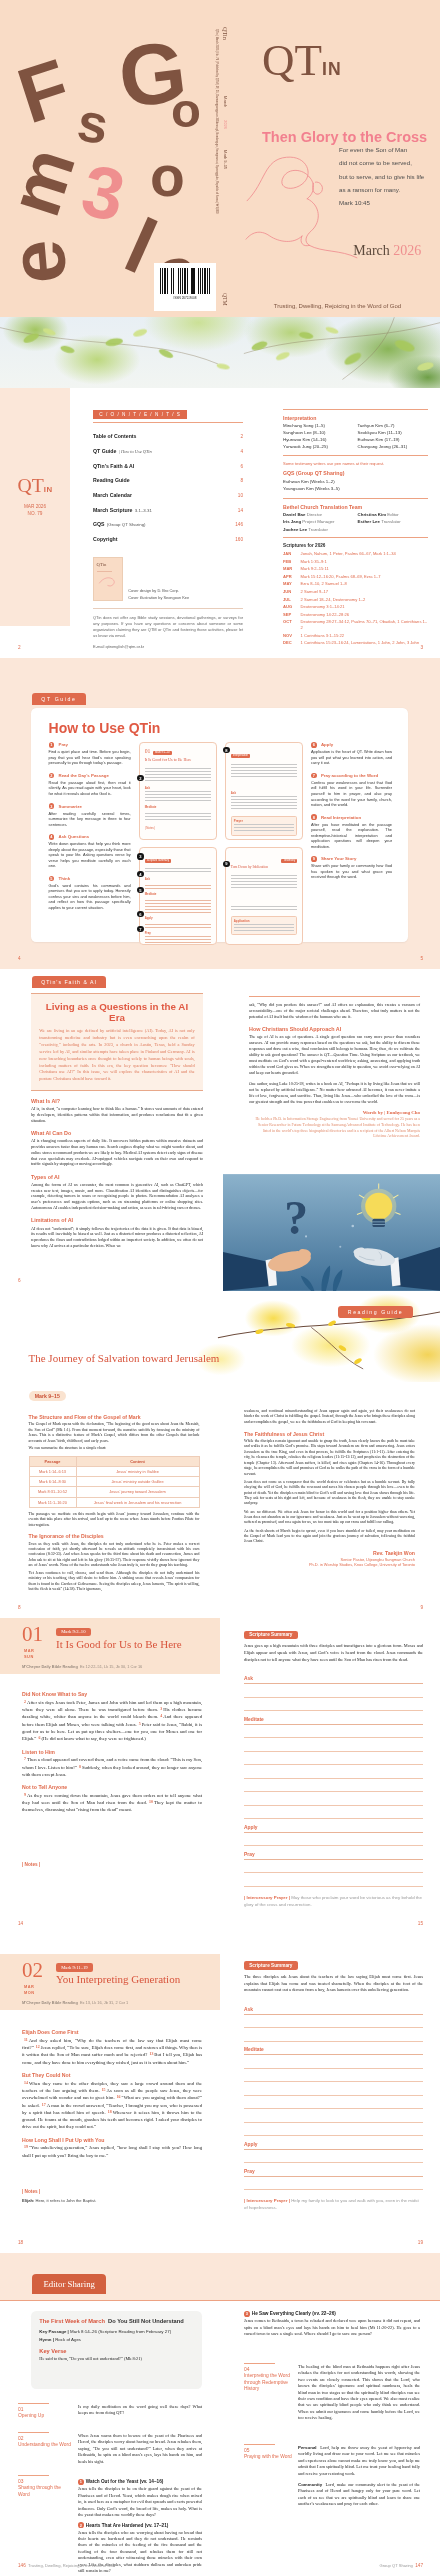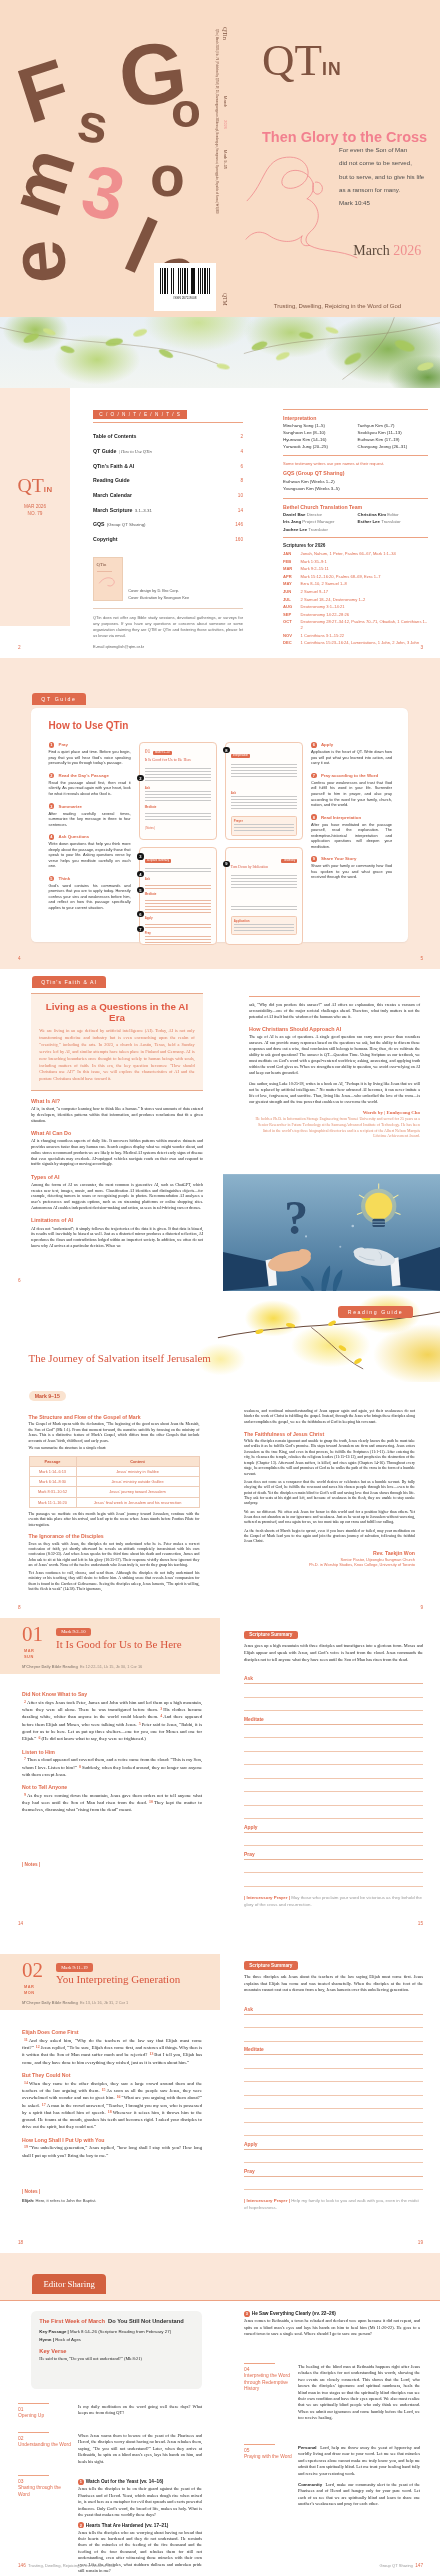--- a/index.html
+++ b/index.html
@@ -337,21 +337,21 @@
           </div>
       </div>
     </div>
     <div class="pg" style="left:18px">2</div>
     <div class="pg" style="right:18px">3</div>
   </section>
 
   <section id="guide">
     <div class="tab" style="left:32px;top:35px">QT Guide</div>
     <div id="gcard">
-      <div style="position:absolute;left:17.6px;top:12.4px;font-size:10px;font-weight:bold;color:#e05a44">How to Use QTin</div>
+      <div style="position:absolute;left:17.6px;top:12.4px;font-size:14px;font-weight:bold;color:#e05a44">How to Use QTin</div>
 
       <div class="abs" style="left:17.6px;top:34px;width:82px">
         <div class="step">
             <div class="steph">
               <span class="cno">1</span>
               <span>Pray</span>
             </div>
             <div class="stepb">Find a quiet place and time. Before you begin, pray that you will hear God’s voice speaking personally to you through today’s passage.</div>
           </div>
         <div class="step">
@@ -557,21 +557,21 @@
             <ellipse cx="500" cy="78" rx="8" ry="4" transform="rotate(-20 500 78)"></ellipse>
             <ellipse cx="560" cy="66" rx="9" ry="4" transform="rotate(15 560 66)"></ellipse>
             <ellipse cx="640" cy="62" rx="8" ry="4" transform="rotate(-25 640 62)"></ellipse>
             <ellipse cx="705" cy="52" rx="9" ry="4" transform="rotate(10 705 52)"></ellipse>
             <ellipse cx="770" cy="46" rx="8" ry="4" transform="rotate(-15 770 46)"></ellipse>
             <ellipse cx="660" cy="110" rx="8" ry="4" transform="rotate(30 660 110)"></ellipse>
             <ellipse cx="690" cy="135" rx="8" ry="4" transform="rotate(-30 690 135)"></ellipse>
           </g>
       </svg>
       <div class="tab" style="right:28.5px;top:14.5px;border-radius:3.1px">Reading Guide</div>
-      <div class="abs serif" style="left:28.5px;bottom:17.6px;font-size:11px;color:var(--red)">The Journey of Salvation itself Jerusalem</div>
+      <div class="abs serif" style="left:28.5px;bottom:17.6px;font-size:11px;color:var(--red)">The Journey of Salvation toward Jerusalem</div>
     </div>
     <div class="abs" style="left:28.5px;top:100px;background:var(--peach3);color:#c94f35;font-size:5.2px;font-weight:bold;padding:2.1px 6.2px;border-radius:6.2px">Mark 9–15</div>
     <div class="abs" style="left:28.5px;top:118px;width:171px">
       <div class="rgh">The Structure and Flow of the Gospel of Mark</div>
       <div class="rgb">The Gospel of Mark opens with the declaration, “The beginning of the good news about Jesus the Messiah, the Son of God” (Mk 1:1). From that moment forward, the narrative unfolds by focusing on the ministry of Jesus. This is a distinctive feature of Mark’s Gospel, which differs from the other Gospels that include accounts of Jesus’ birth, childhood, and early years.</div>
       <div class="rgb" style="margin-top:2.1px">We can summarize the structure in a simple chart:</div>
       <table class="rt">
         <tbody>
             <tr>
               <th style="width:47px">Passage</th>

